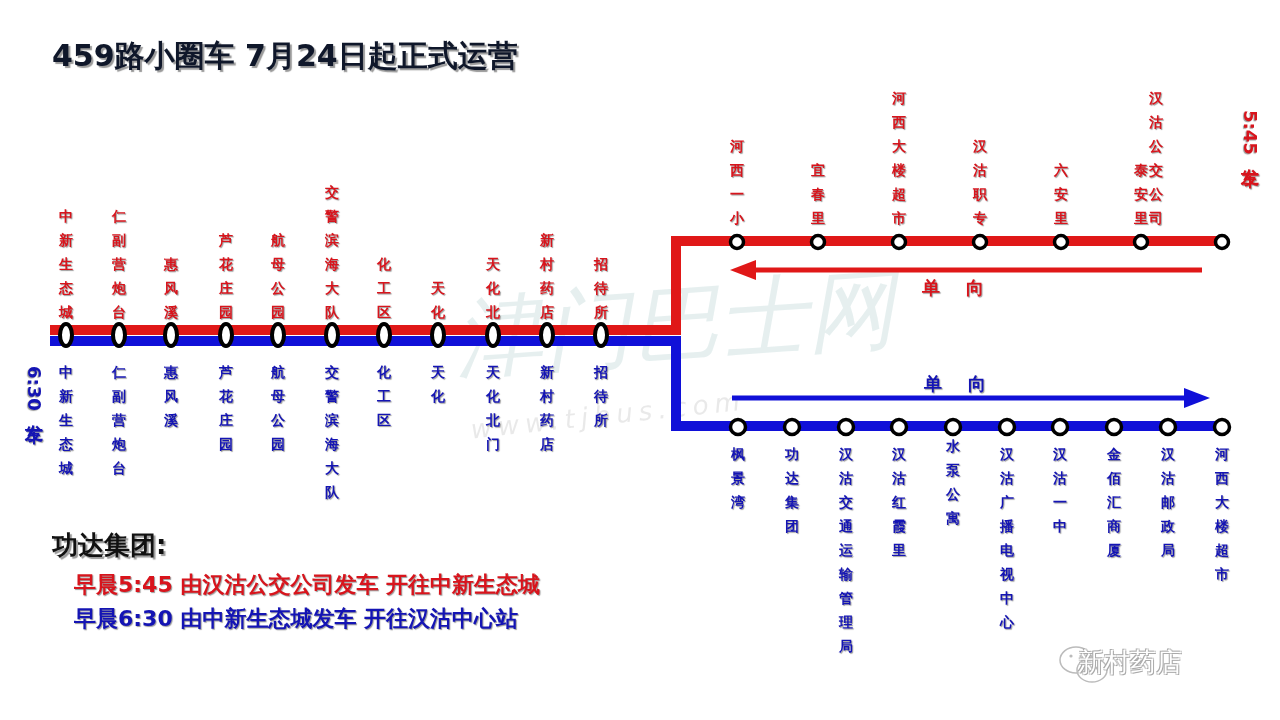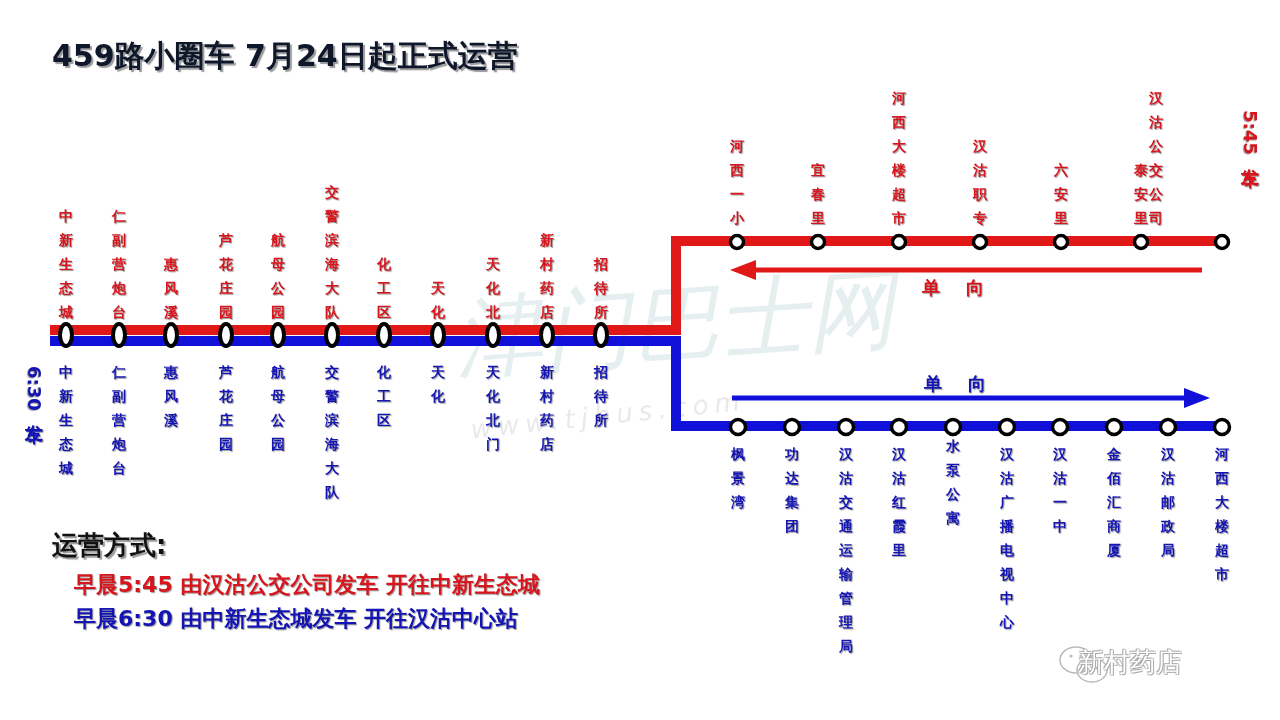--- a/index.html
+++ b/index.html
@@ -131,21 +131,21 @@
   <div class="vlabel blue" style="left:833px; top:442px;">汉沽交通运输管理局</div>
   <div class="vlabel blue" style="left:886px; top:442px;">汉沽红霞里</div>
   <div class="vlabel blue" style="left:940px; top:434px;">水泵公寓</div>
   <div class="vlabel blue" style="left:994px; top:442px;">汉沽广播电视中心</div>
   <div class="vlabel blue" style="left:1047px; top:442px;">汉沽一中</div>
   <div class="vlabel blue" style="left:1101px; top:442px;">金佰汇商厦</div>
   <div class="vlabel blue" style="left:1155px; top:442px;">汉沽邮政局</div>
   <div class="vlabel blue" style="left:1209px; top:442px;">河西大楼超市</div>
 </div>
 
-<div class="abs ops-h">运营方式:</div>
+<div class="abs ops-h">功达集团:</div>
 <div class="abs ops-line red" style="left:74px; top:570px;">早晨5:45  由汉沽公交公司发车  开往中新生态城</div>
 <div class="abs ops-line blue" style="left:74px; top:604px;">早晨6:30  由中新生态城发车  开往汉沽中心站</div>
 
 <svg class="abs" style="left:1056px; top:642px;" width="60" height="48">
   <ellipse cx="20" cy="18" rx="16" ry="13" fill="#fff" stroke="#bbb" stroke-width="1.5"></ellipse>
   <ellipse cx="36" cy="28" rx="15" ry="12" fill="#fff" stroke="#bbb" stroke-width="1.5"></ellipse>
   <circle cx="15" cy="14" r="1.6" fill="#bbb"></circle>
     <circle cx="25" cy="14" r="1.6" fill="#bbb"></circle>
   <circle cx="31" cy="26" r="1.6" fill="#bbb"></circle>
     <circle cx="41" cy="26" r="1.6" fill="#bbb"></circle>

